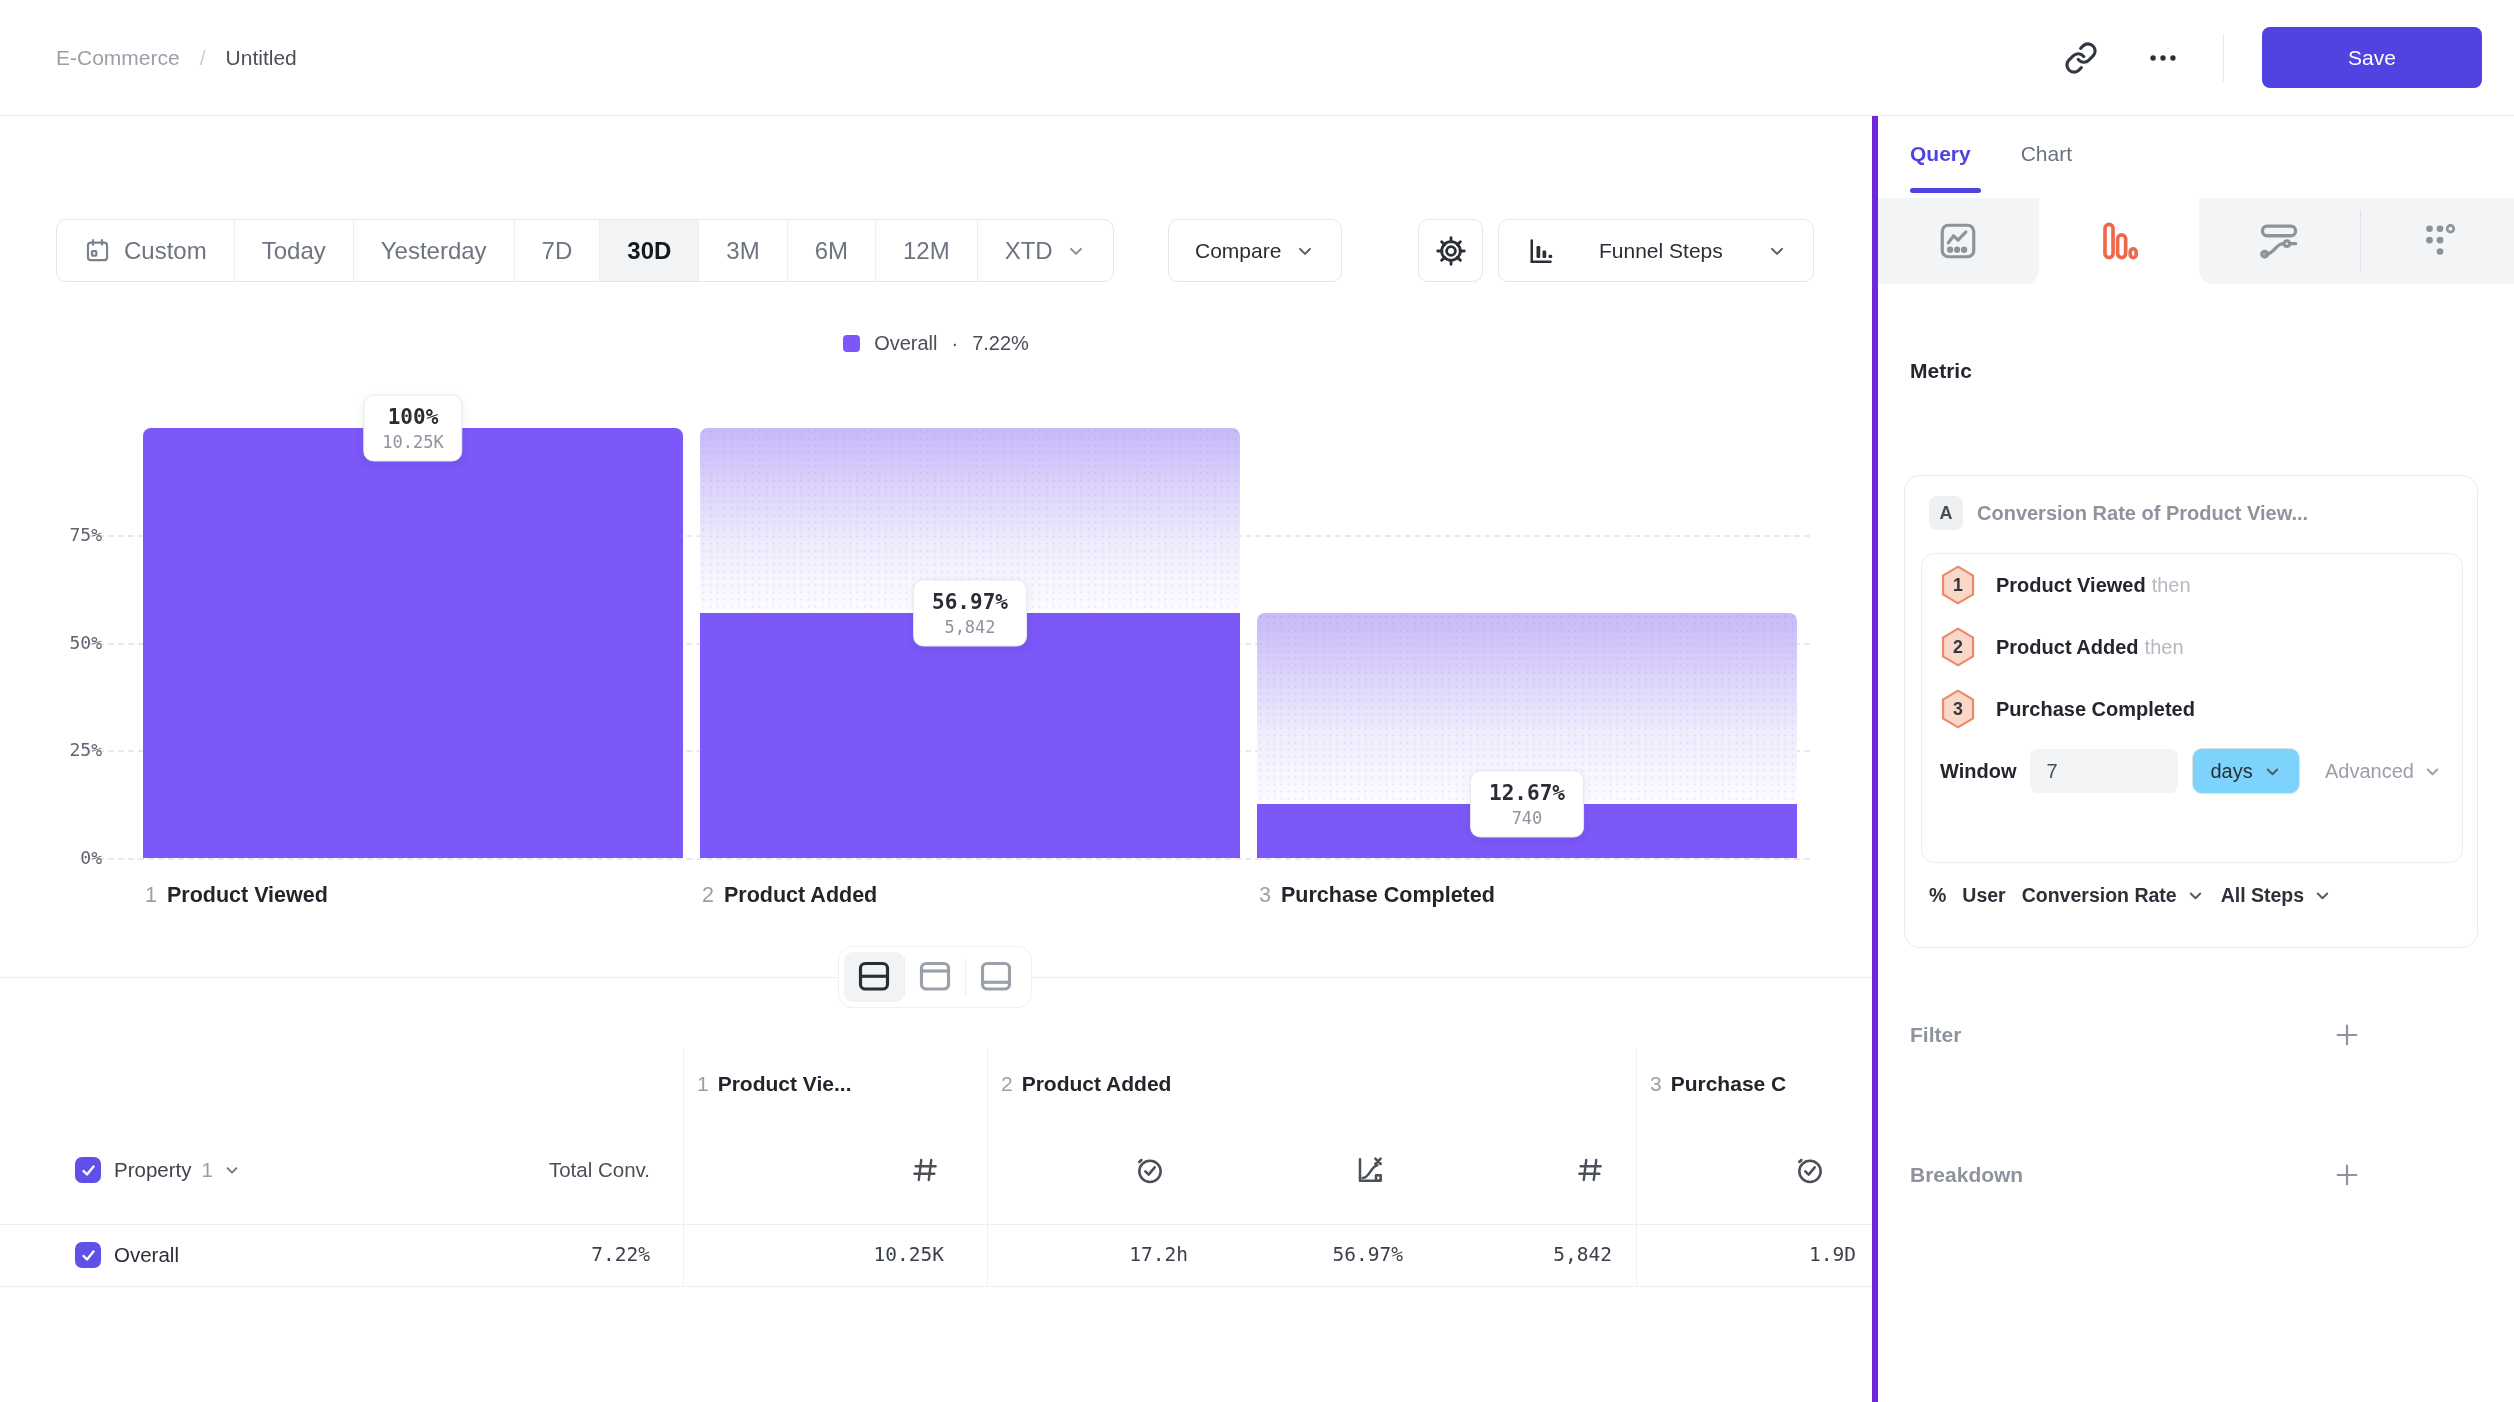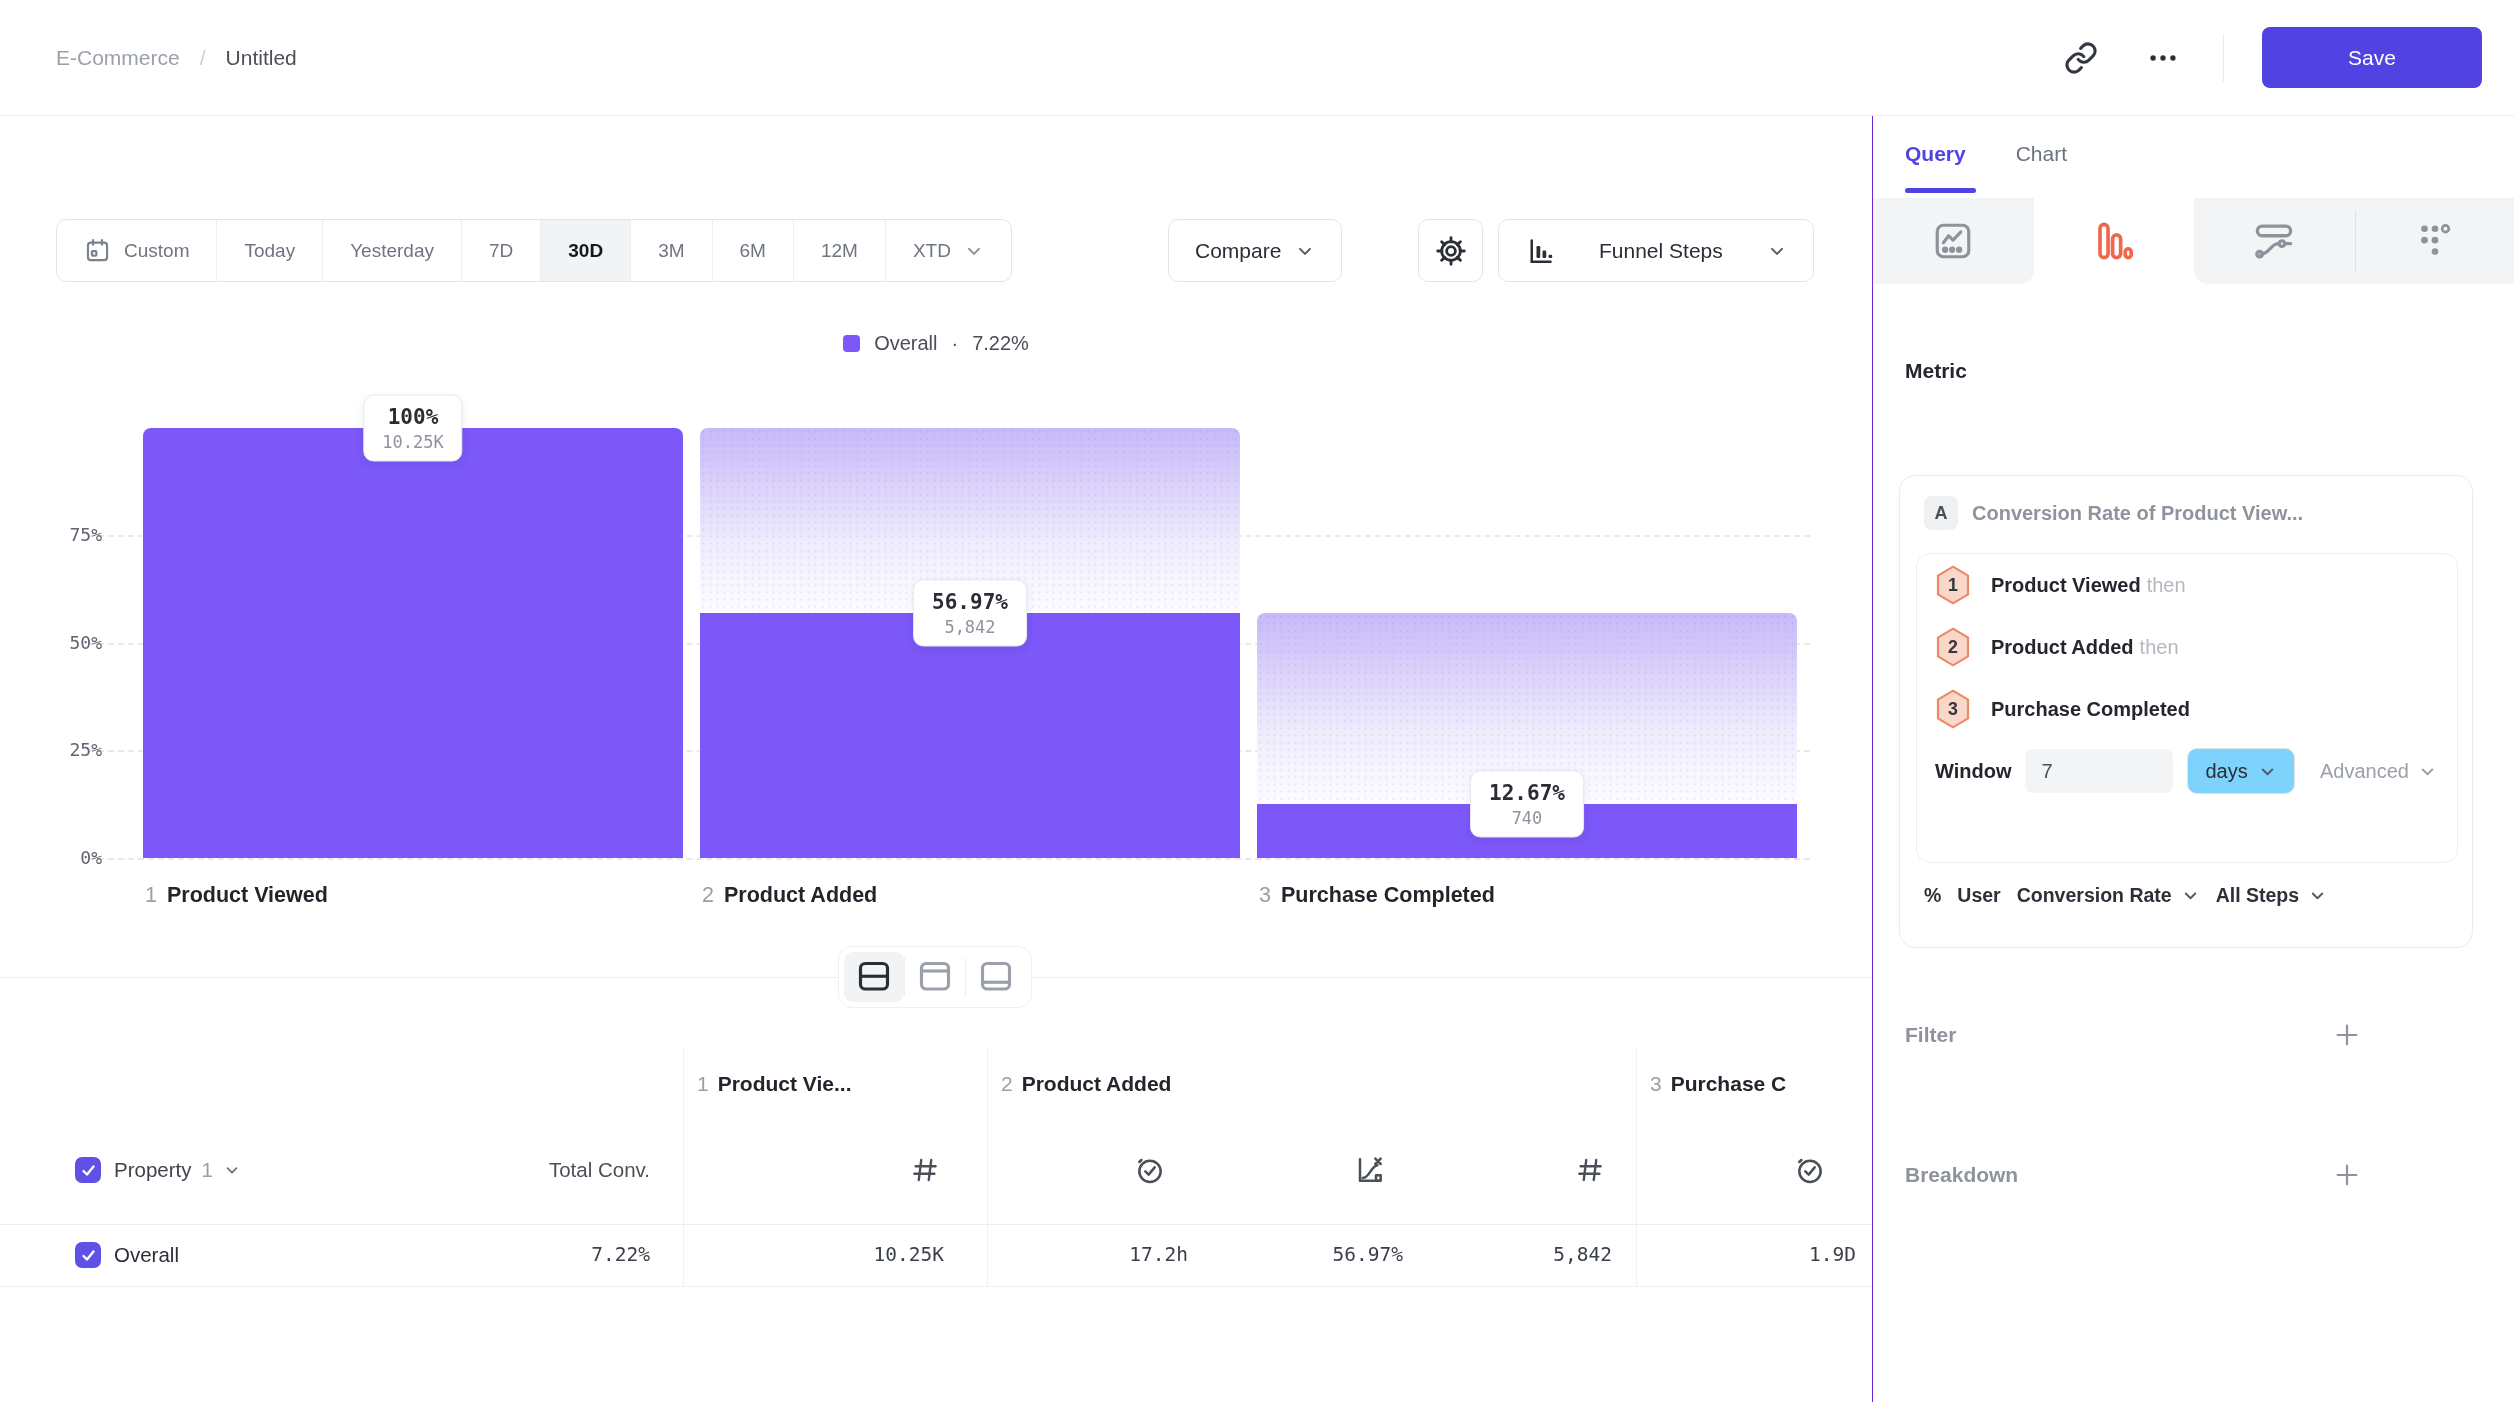--- a/index.html
+++ b/index.html
@@ -14,21 +14,21 @@
   .bc-parent { color:#9aa0a8; cursor:pointer; }
   .bc-sep { color:#c9cdd3; }
   .bc-cur { color:#4b4f58; font-weight:500; }
   .hdr-right { position:absolute; right:32px; top:0; height:100%; display:flex; align-items:center; gap:38px; }
   .icon-btn { width:44px; height:44px; display:flex; align-items:center; justify-content:center; cursor:pointer; }
   .vdiv { width:1px; height:48px; background:#e7e9ec; }
   .save-btn { width:220px; height:61px; background:#5143e1; color:#fff; border-radius:8px; font-size:21px; font-weight:500; display:flex; align-items:center; justify-content:center; cursor:pointer; border:none; }
 
   
   .seg-group { position:absolute; left:56px; top:219px; height:63px; display:flex; align-items:stretch; border:1px solid #e4e5e9; border-radius:10px; background:#fff; overflow:hidden; }
-  .seg { display:flex; align-items:center; justify-content:center; gap:13px; padding:0 27px; font-size:19px; color:#6f7580; border-right:1px solid #eceef0; cursor:pointer; white-space:nowrap; }
+  .seg { display:flex; align-items:center; justify-content:center; gap:13px; padding:0 27px; font-size:24px; color:#6f7580; border-right:1px solid #eceef0; cursor:pointer; white-space:nowrap; }
   .seg:last-child { border-right:none; }
   .seg.sel { background:#f2f3f5; color:#15181f; font-weight:600; }
   .tb-btn { position:absolute; top:219px; height:63px; display:flex; align-items:center; gap:14px; border:1px solid #e4e5e9; border-radius:10px; background:#fff; padding:0 26px; font-size:21px; color:#2a2e37; font-weight:500; cursor:pointer; }
   .compare-btn { left:1168px; }
   .gear-btn { left:1418px; width:65px; justify-content:center; padding:0; }
   .view-btn { left:1498px;gap:44px; }
 
   
   .chart-area { position:absolute; left:0; top:116px; width:1872px; height:861px; }
   .legend { position:absolute; top:216px; left:0; width:1872px; display:flex; align-items:center; justify-content:center; gap:14px; font-size:20px; color:#4a4e57; }
@@ -65,21 +65,21 @@
   .th-step .t { color:#22252c; font-weight:600; }
   .th-icon { position:absolute; top:1152px; width:36px; height:36px; display:flex; align-items:center; justify-content:center; color:#4b5058; }
   .prop-row { position:absolute; left:114px; top:1158px; display:flex; align-items:center; gap:10px; font-size:20.5px; cursor:pointer; }
   .prop-label { color:#3f434c; font-weight:500; }
   .prop-idx { color:#9aa0a8; }
   .th-total { position:absolute; left:400px; width:250px; top:1158px; text-align:right; font-size:20.5px; color:#4b5058; }
   .cell { position:absolute; top:1243px; text-align:right; font-family:"DejaVu Sans Mono",monospace; font-size:19.5px; color:#3b3f48; }
   .row-name { position:absolute; left:114px; top:1243px; font-size:20.5px; color:#2b2e36; }
 
   
-  .sidebar { position:absolute; left:1872px; top:116px; width:524px; height:1286px; border-left:1px solid #6d28d9; background:#fff; }
+  .sidebar { position:absolute; left:1872px; top:116px; width:524px; height:1286px; border-left:6px solid #6d28d9; background:#fff; }
   .sb-tabs { position:absolute; left:32px; top:26px; display:flex; gap:50px; font-size:21px; }
   .sb-tab { color:#6b7280; cursor:pointer; }
   .sb-tab.active { color:#4f43e2; font-weight:bold; }
   .sb-underline { position:absolute; left:32px; top:72px; width:71px; height:5px; border-radius:3px; background:#4f43e2; }
   .icon-strip { position:absolute; left:0; top:82px; width:642px; height:86px; display:flex; }
   .istrip-tab { flex:1; display:flex; align-items:center; justify-content:center; background:#f3f4f6; cursor:pointer; position:relative; }
   .istrip-tab.sel { background:#fff; }
   .istrip-tab.round-r { border-bottom-right-radius:14px; }
   .istrip-tab.round-l { border-bottom-left-radius:14px; }
   .istrip-div { position:absolute; left:0; top:12px; height:62px; width:1px; background:#dfe1e5; }

